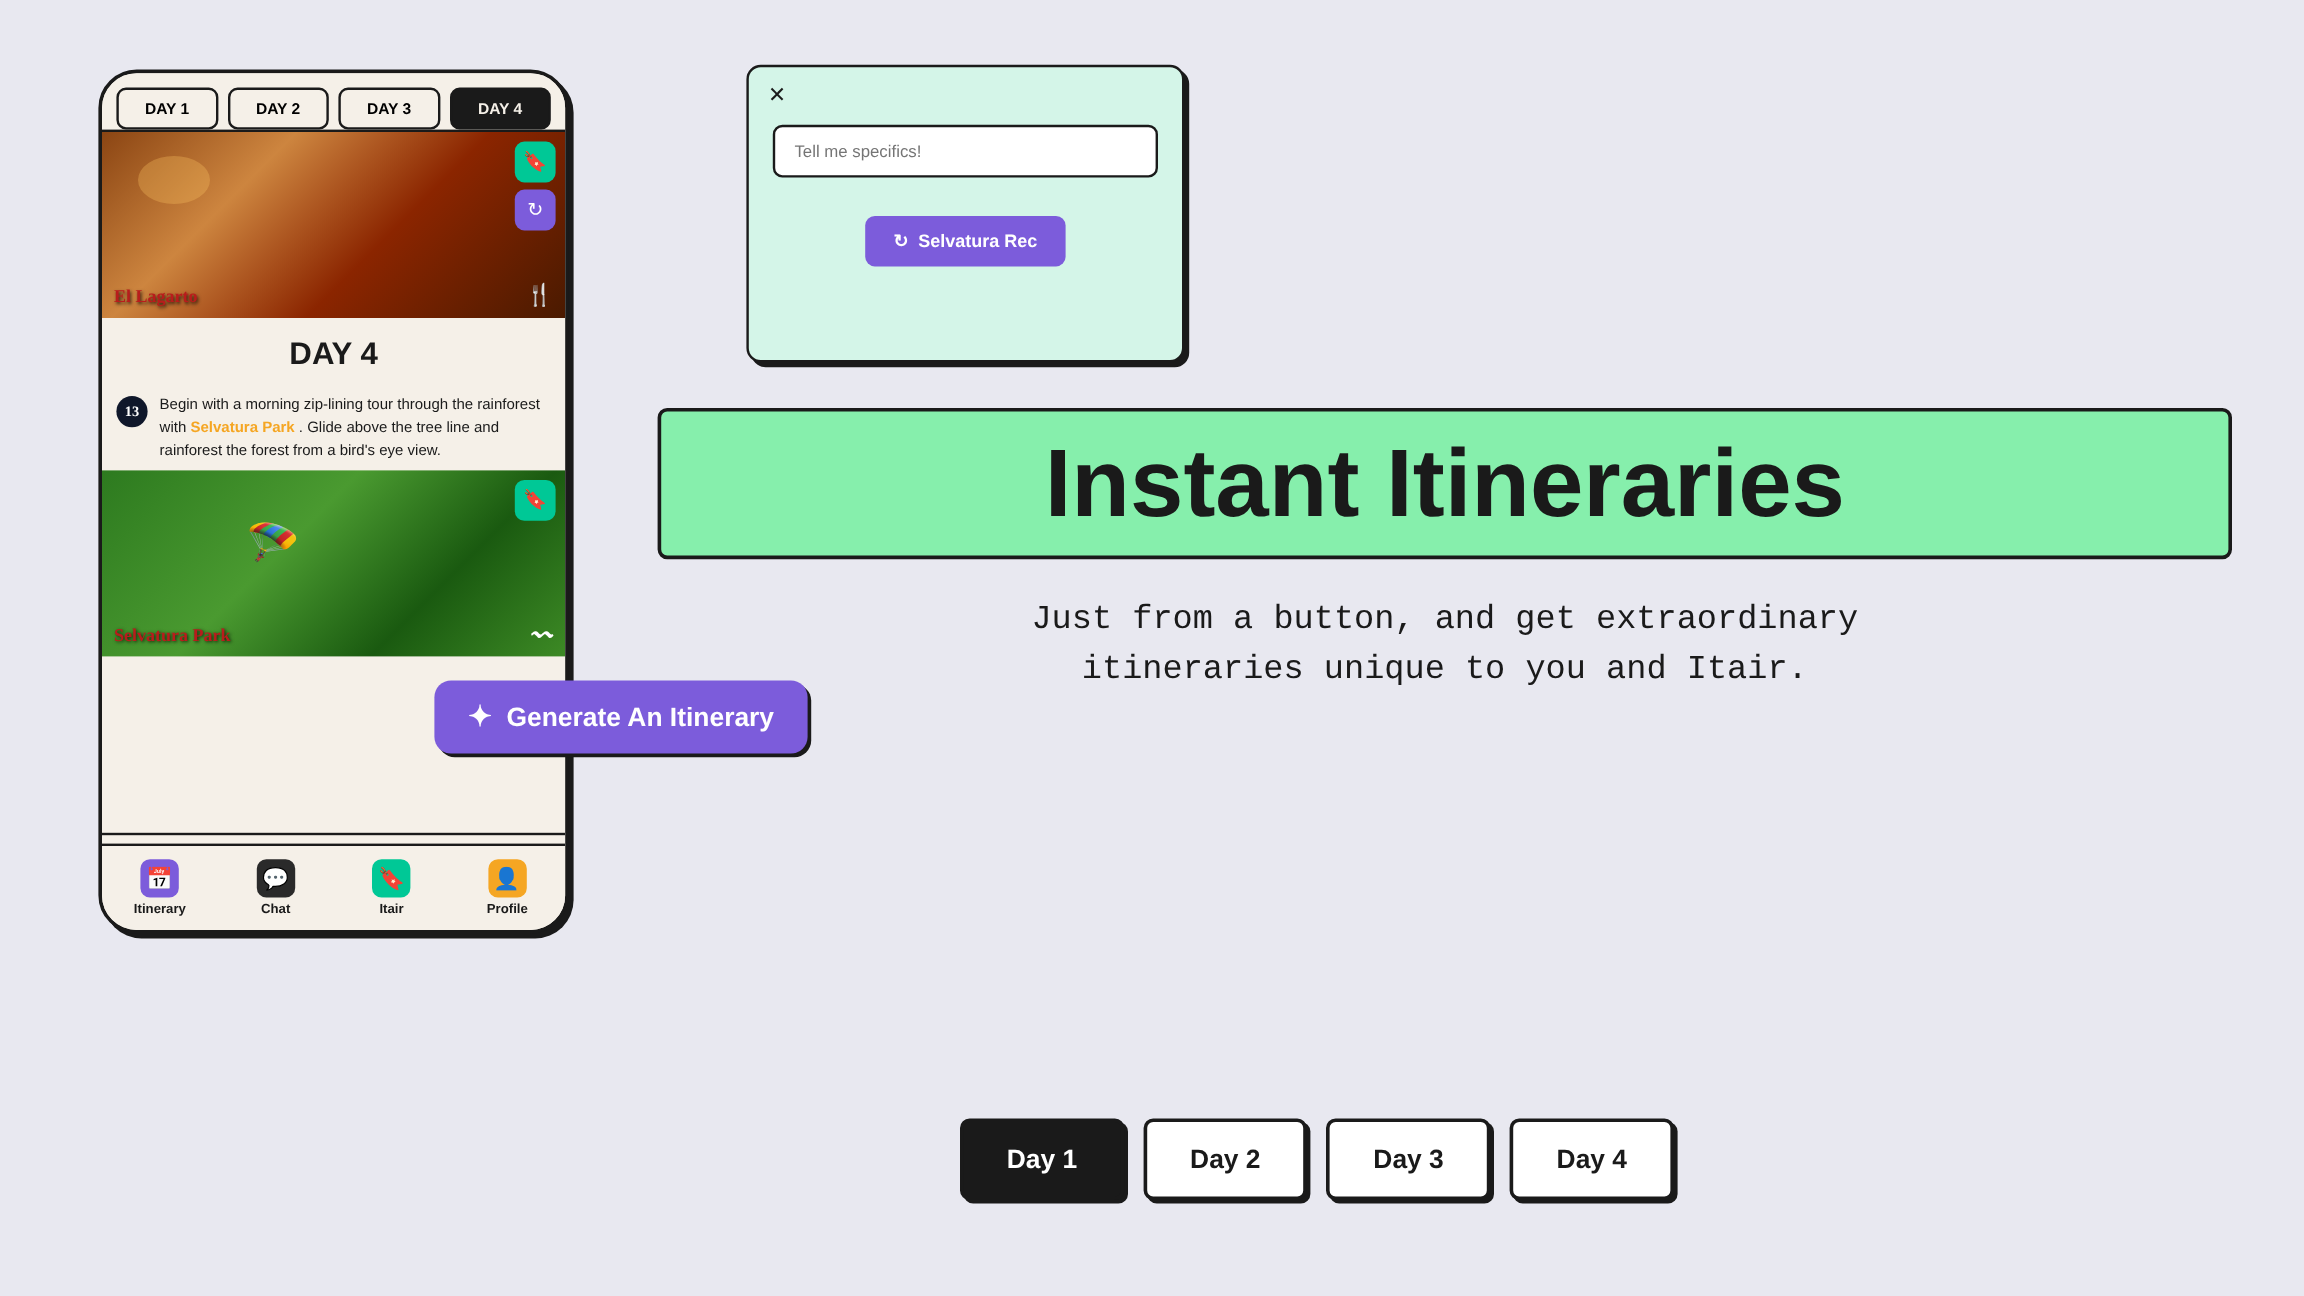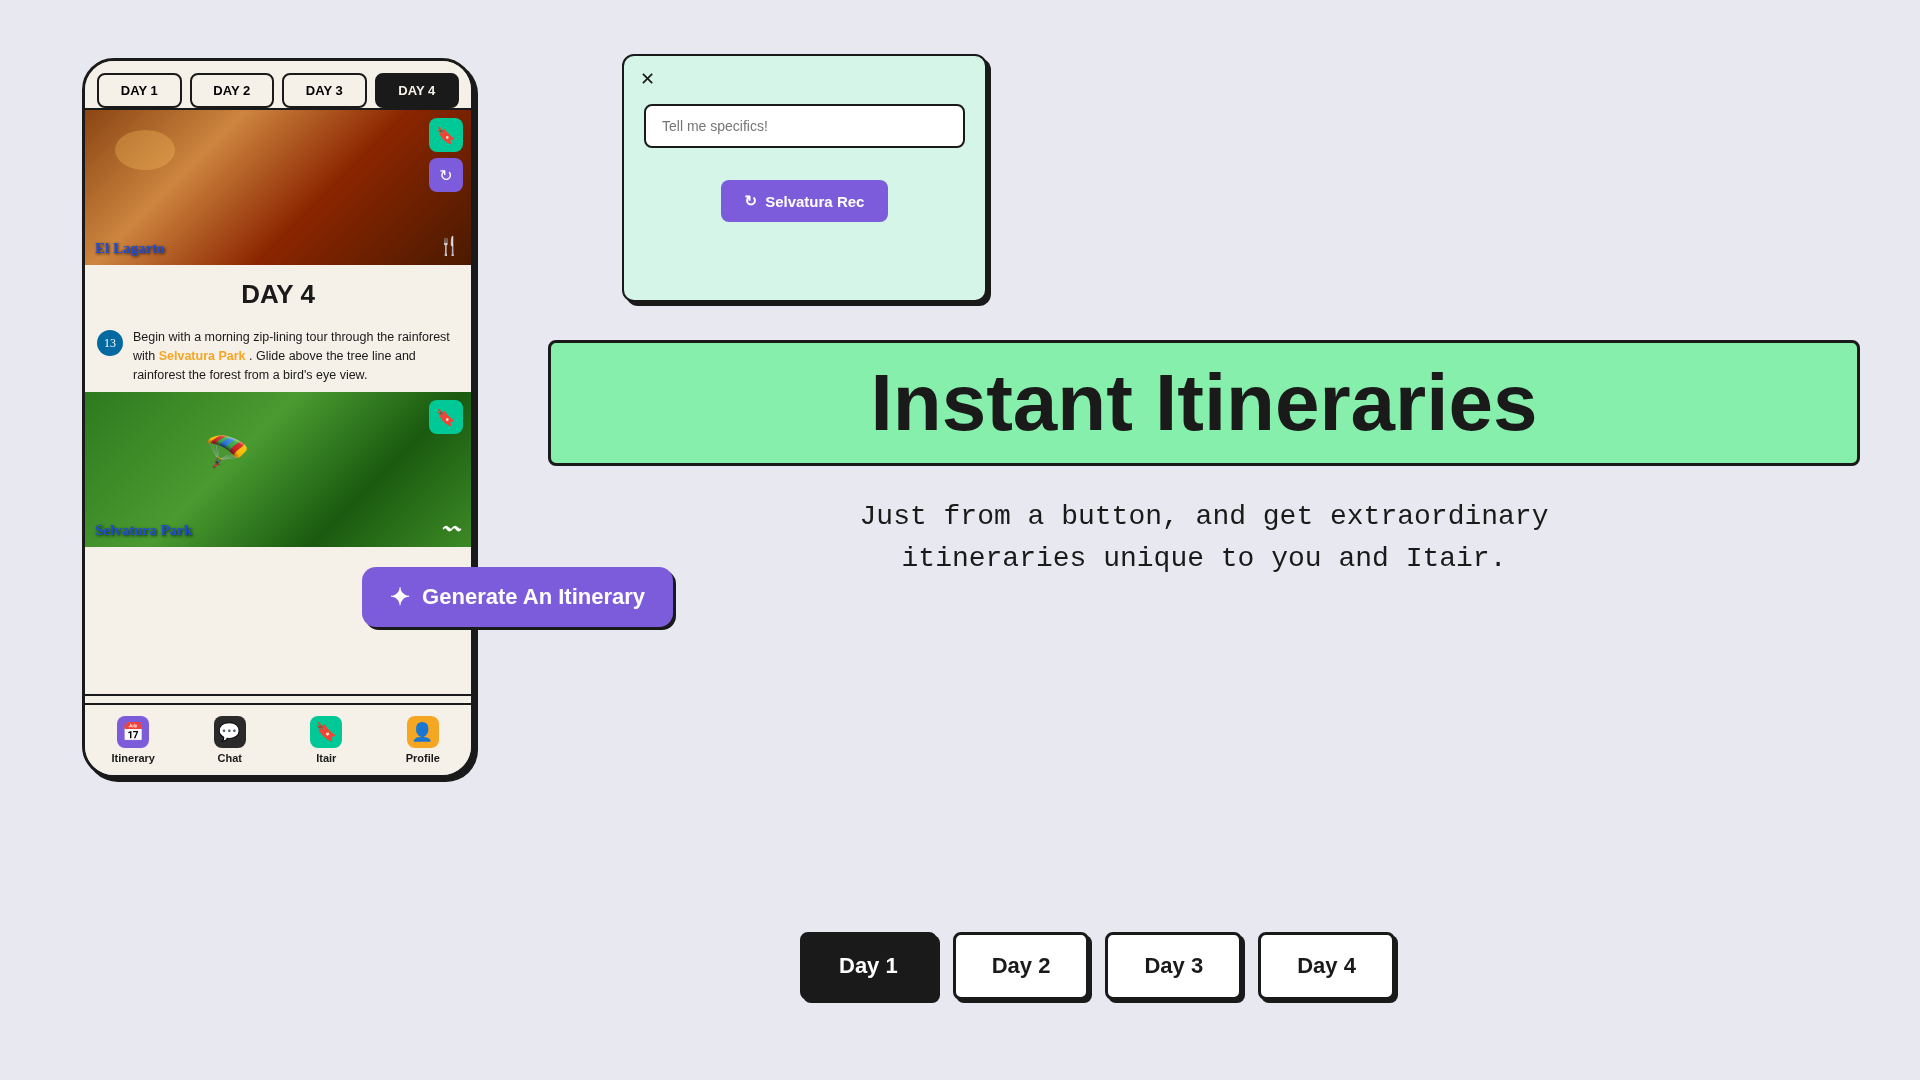--- a/index.html
+++ b/index.html
@@ -88,21 +88,21 @@
       content: '🪂';
       position: absolute;
       top: 40px; left: 120px;
       font-size: 36px;
     }
 
     .place-card-label {
       position: absolute;
       bottom: 8px;
       left: 10px;
-      color: #1d4ed8;
+      color: #b91c1c;
       font-weight: bold;
       font-size: 15px;
       text-shadow: 1px 1px 3px rgba(0,0,0,0.8);
     }
     .place-card-icon {
       position: absolute;
       bottom: 8px;
       right: 10px;
       color: white;
       font-size: 18px;
@@ -146,24 +146,24 @@
 
     .activity-item {
       display: flex;
       padding: 8px 12px;
       gap: 10px;
       align-items: flex-start;
     }
     .activity-num {
       width: 26px; height: 26px;
       border-radius: 50%;
-      background: #0369a1;
+      background: #0f172a;
       color: white;
       font-size: 12px;
-      font-weight: normal;
+      font-weight: bold;
       display: flex; align-items: center; justify-content: center;
       flex-shrink: 0;
       margin-top: 2px;
     }
     .activity-text {
       font-size: 12.5px;
       line-height: 1.5;
       color: #1a1a1a;
       font-family: Arial, sans-serif;
     }

